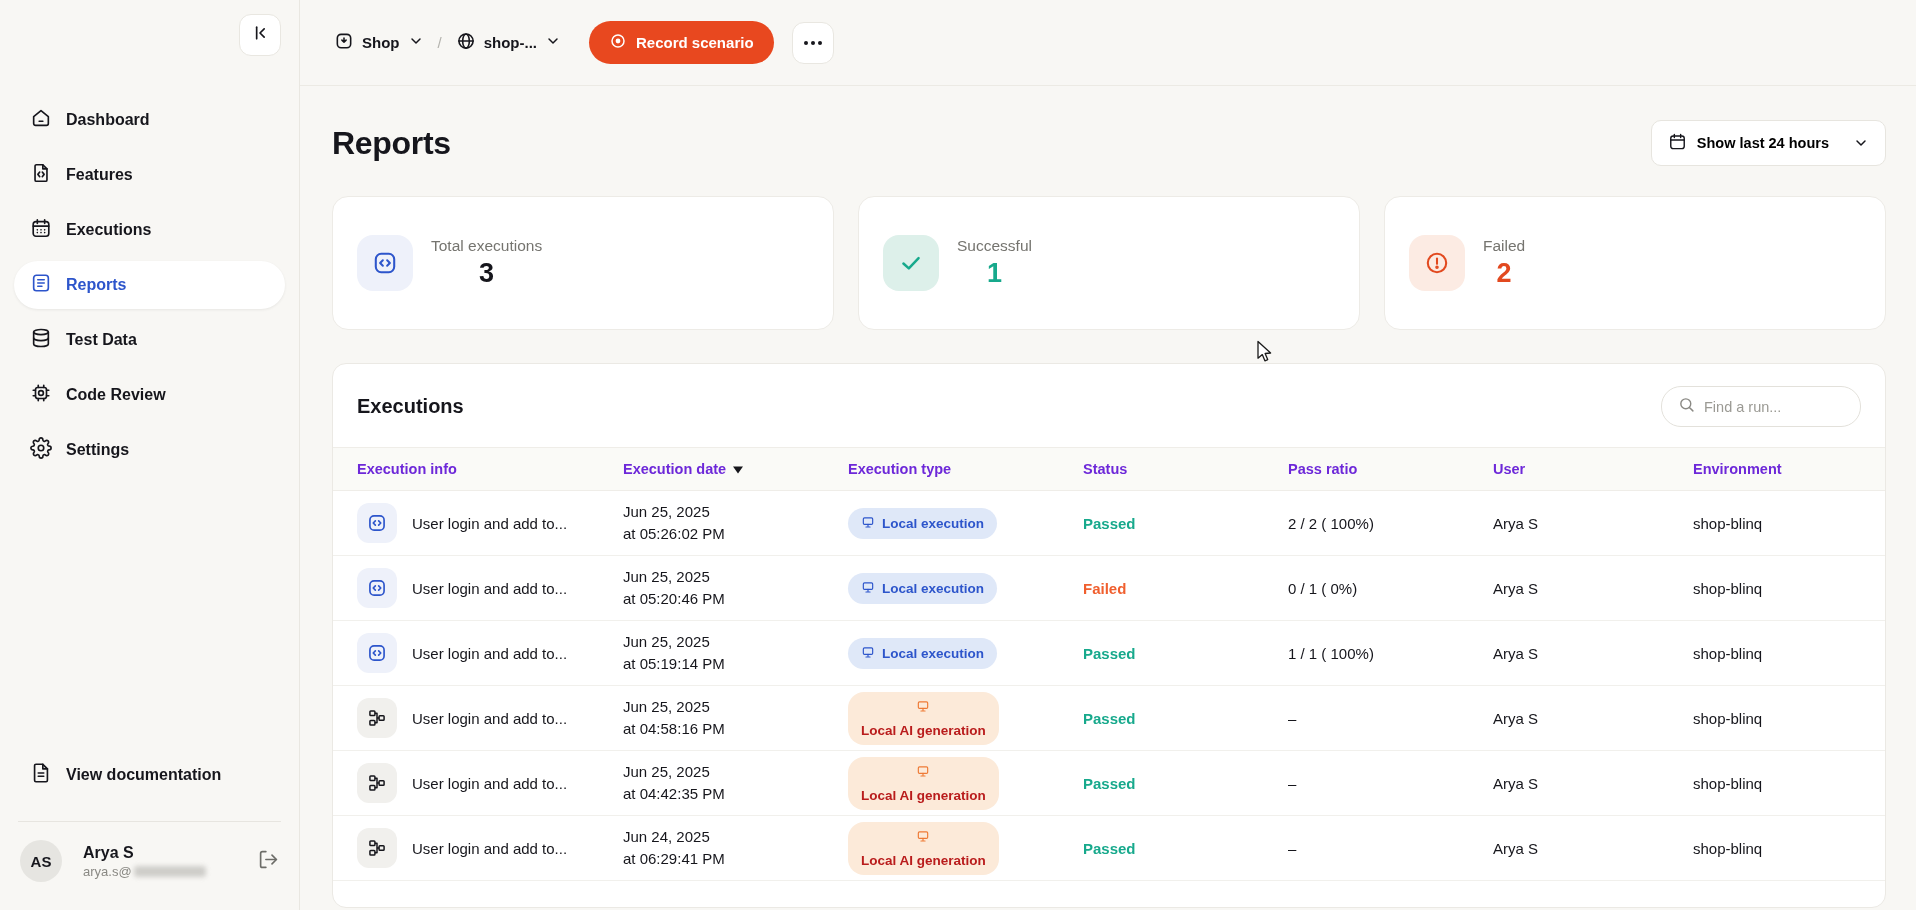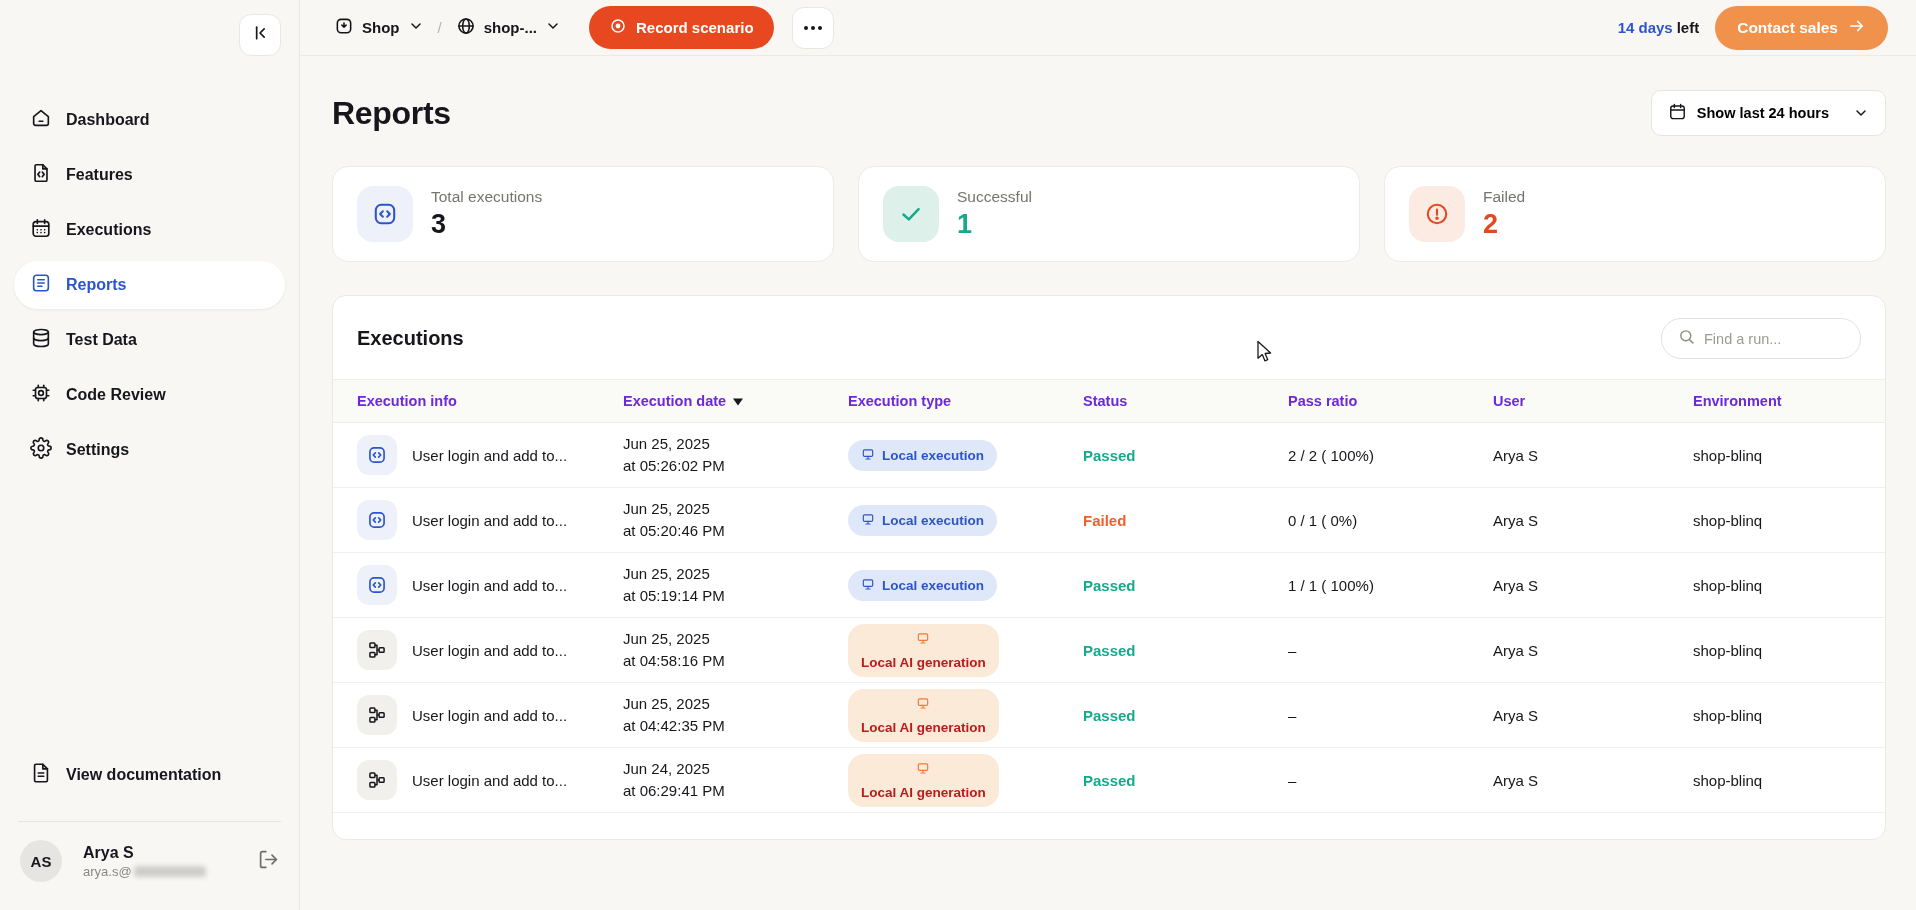--- a/index.html
+++ b/index.html
@@ -41,21 +41,21 @@
   }
   .user-meta { flex:1; display:flex; flex-direction:column; gap:2px; }
   .user-name { font-size:16px; font-weight:700; }
   .user-email { font-size:13px; color:#8a8984; display:flex; align-items:center; gap:2px; }
   .email-redacted { display:inline-block; width:72px; height:11px; background:#c7c6c2; border-radius:3px; filter:blur(2.5px); opacity:.85; }
   .logout-btn { cursor:pointer; display:flex; }
 
   
   .main { flex:1; display:flex; flex-direction:column; }
   .topbar {
-    height:56px; display:flex; align-items:center; justify-content:space-between;
+    height:86px; display:flex; align-items:center; justify-content:space-between;
     padding:0 28px 0 34px; border-bottom:1px solid #eceae4; background:#f8f7f4;
   }
   .tb-left { display:flex; align-items:center; gap:14px; }
   .crumb { display:flex; align-items:center; gap:8px; font-size:15px; font-weight:600; cursor:pointer; }
   .crumb-sep { color:#b4b3ae; font-size:15px; }
   .record-btn {
     display:flex; align-items:center; gap:9px; background:#e8481f; color:#fff;
     font-size:15px; font-weight:700; border:none; border-radius:22px; padding:11px 20px; cursor:pointer;
     margin-left:14px; font-family:inherit;
   }
@@ -80,21 +80,21 @@
   .filter-btn {
     display:flex; align-items:center; gap:10px; background:#fff; border:1px solid #e7e5df;
     border-radius:10px; padding:11px 16px; font-size:14.5px; font-weight:600; cursor:pointer; font-family:inherit;
   }
   .filter-btn .chev { margin-left:14px; display:flex; }
 
   
   .stats { display:flex; gap:24px; margin-top:30px; }
   .stat-card {
     flex:1; background:#fff; border:1px solid #edebe6; border-radius:16px;
-    padding:24px; display:flex; align-items:center; gap:18px; height:96px;
+    padding:24px; display:flex; align-items:center; gap:18px; height:134px;text-align:center;
   }
   .stat-icon { width:56px; height:56px; border-radius:16px; display:flex; align-items:center; justify-content:center; }
   .stat-icon.blue { background:#eef1fa; }
   .stat-icon.teal { background:#ddf0ea; }
   .stat-icon.red  { background:#fcebe3; }
   .stat-texts { display:flex; flex-direction:column; gap:3px; }
   .stat-label { font-size:15.5px; color:#75746f; font-weight:500; }
   .stat-value { font-size:27px; font-weight:700; }
   .stat-value.teal { color:#17a98c; }
   .stat-value.red { color:#e2491f; }
@@ -283,31 +283,20 @@
           <span>Record scenario</span>
         </button>
         <div class="more-btn">
           <span style="display:flex;gap:3px;">
               <i style="width:4px;height:4px;border-radius:50%;background:#16161c;display:block;"></i>
               <i style="width:4px;height:4px;border-radius:50%;background:#16161c;display:block;"></i>
               <i style="width:4px;height:4px;border-radius:50%;background:#16161c;display:block;"></i>
             </span>
         </div>
       </div>
-      <div class="tb-right">
-        <div class="trial">
-          <span class="days">14 days</span><span class="left">left</span>
-        </div>
-        <button class="sales-btn">
-          <span>Contact sales</span>
-          <span><svg width="18" height="18" viewBox="0 0 24 24" fill="none" stroke="#fff" stroke-width="2.3" stroke-linecap="round" stroke-linejoin="round">
-                <path d="M4 12h15M13 6l6 6-6 6"></path>
-              </svg></span>
-        </button>
-      </div>
     </header>
 
     <div class="content">
 
       <div class="page-head">
         <h1 class="page-title">Reports</h1>
         <button class="filter-btn">
           <span><svg width="19" height="19" viewBox="0 0 24 24" fill="none" stroke="#16161c" stroke-width="1.8" stroke-linecap="round" stroke-linejoin="round">
                 <rect x="3.5" y="5" width="17" height="16" rx="3"></rect>
                 <path d="M8 3v4M16 3v4M3.5 10h17"></path>

